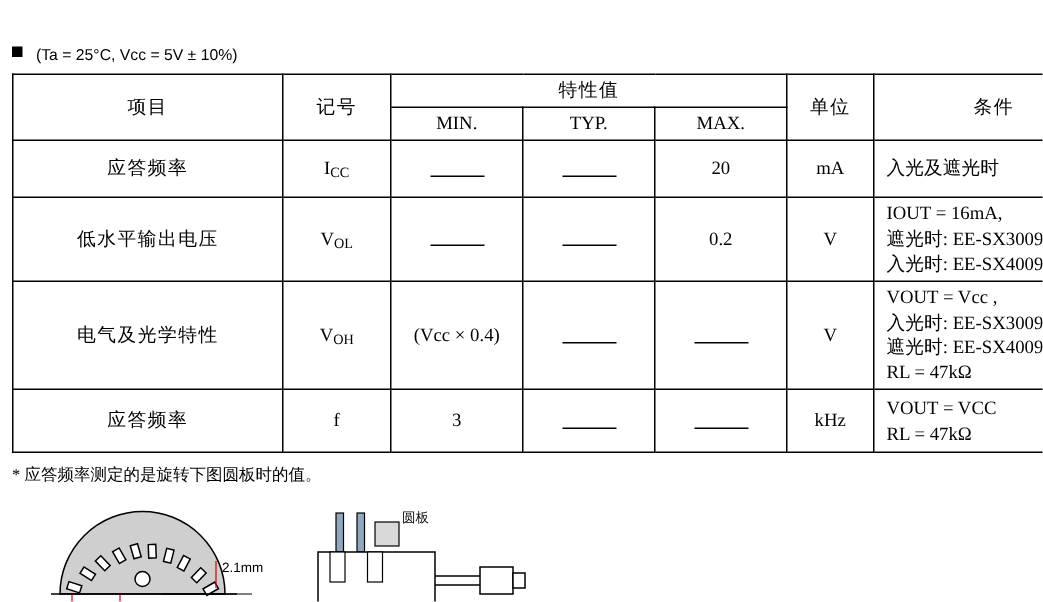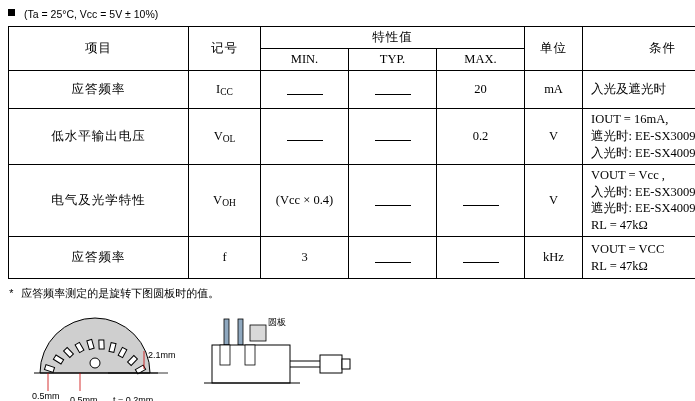--- a/index.html
+++ b/index.html
@@ -34,20 +34,21 @@
   .title-main {
     font-family: "Liberation Sans", sans-serif;
     font-weight: bold;
     font-size: 13.5px;
     letter-spacing: 0.5px;
   }
   .title-sub {
     font-family: "Liberation Sans", sans-serif;
     font-size: 10.5px;
     margin-left: 4px;
+    margin-top: 23px;
   }
 
   
   table.spec {
     border-collapse: collapse;
     margin-left: 8px;
     width: 678px;
     table-layout: fixed;
   }
   table.spec td, table.spec th {
@@ -83,21 +84,21 @@
   }
   .cond {
     font-size: 11.5px;
     line-height: 1.35;
   }
   .cond .big { font-size: 12.5px; }
   .star-cell { position: relative; }
 
   
   .footnote {
-    font-family: Liberation Mono, monospace;
+    font-family: Liberation Serif, serif;
     font-size: 11px;
     margin: 7px 0 0 8px;
   }
 
   
   .figures {
     position: relative;
     margin-top: 10px;
     height: 95px;
   }

